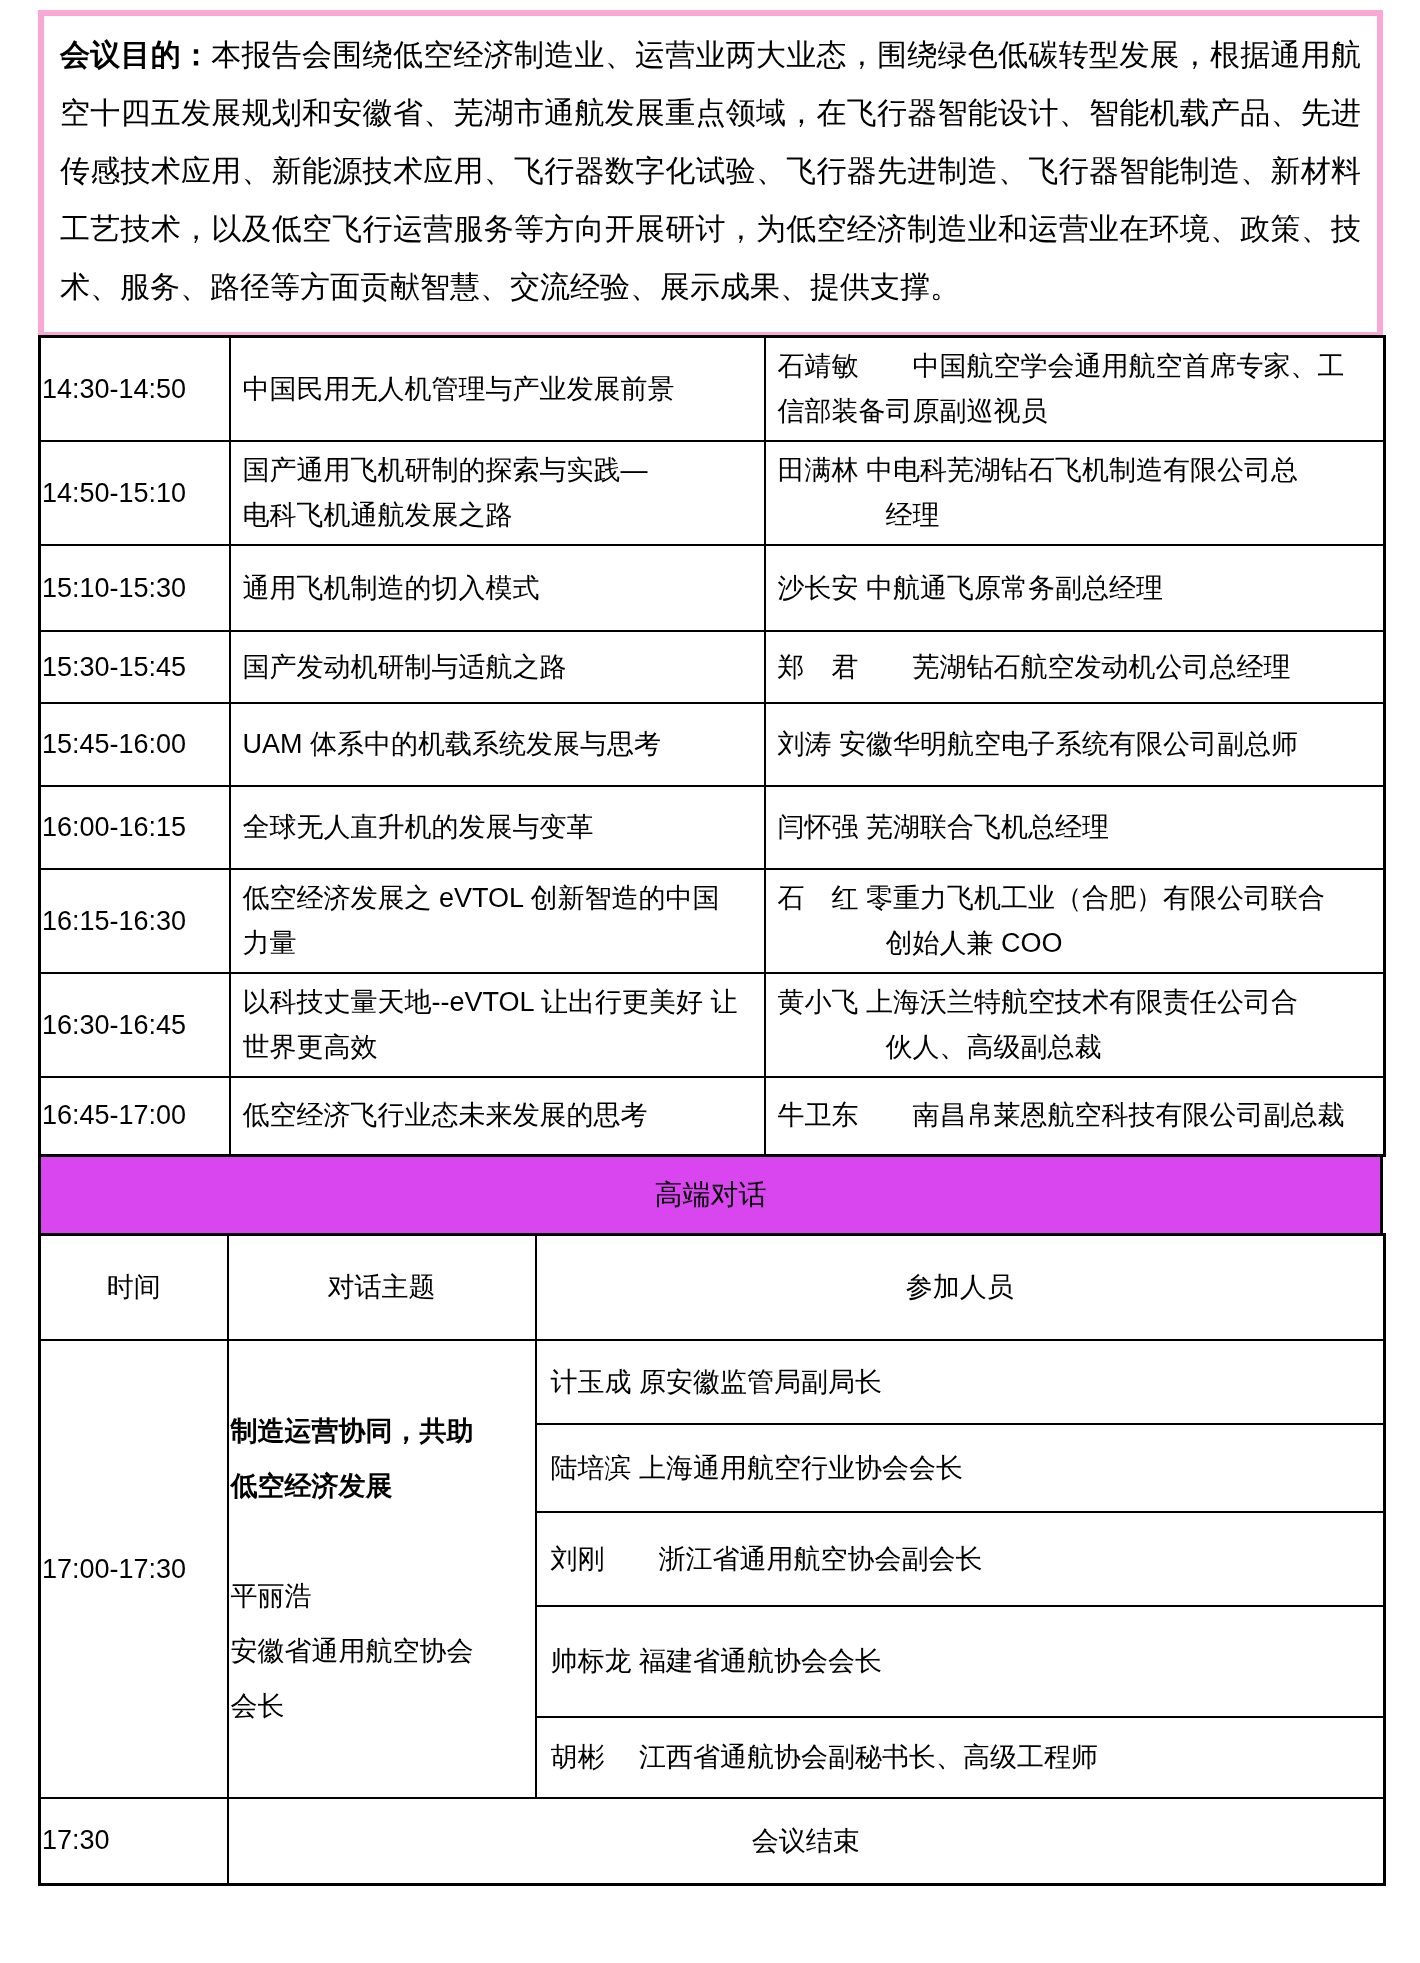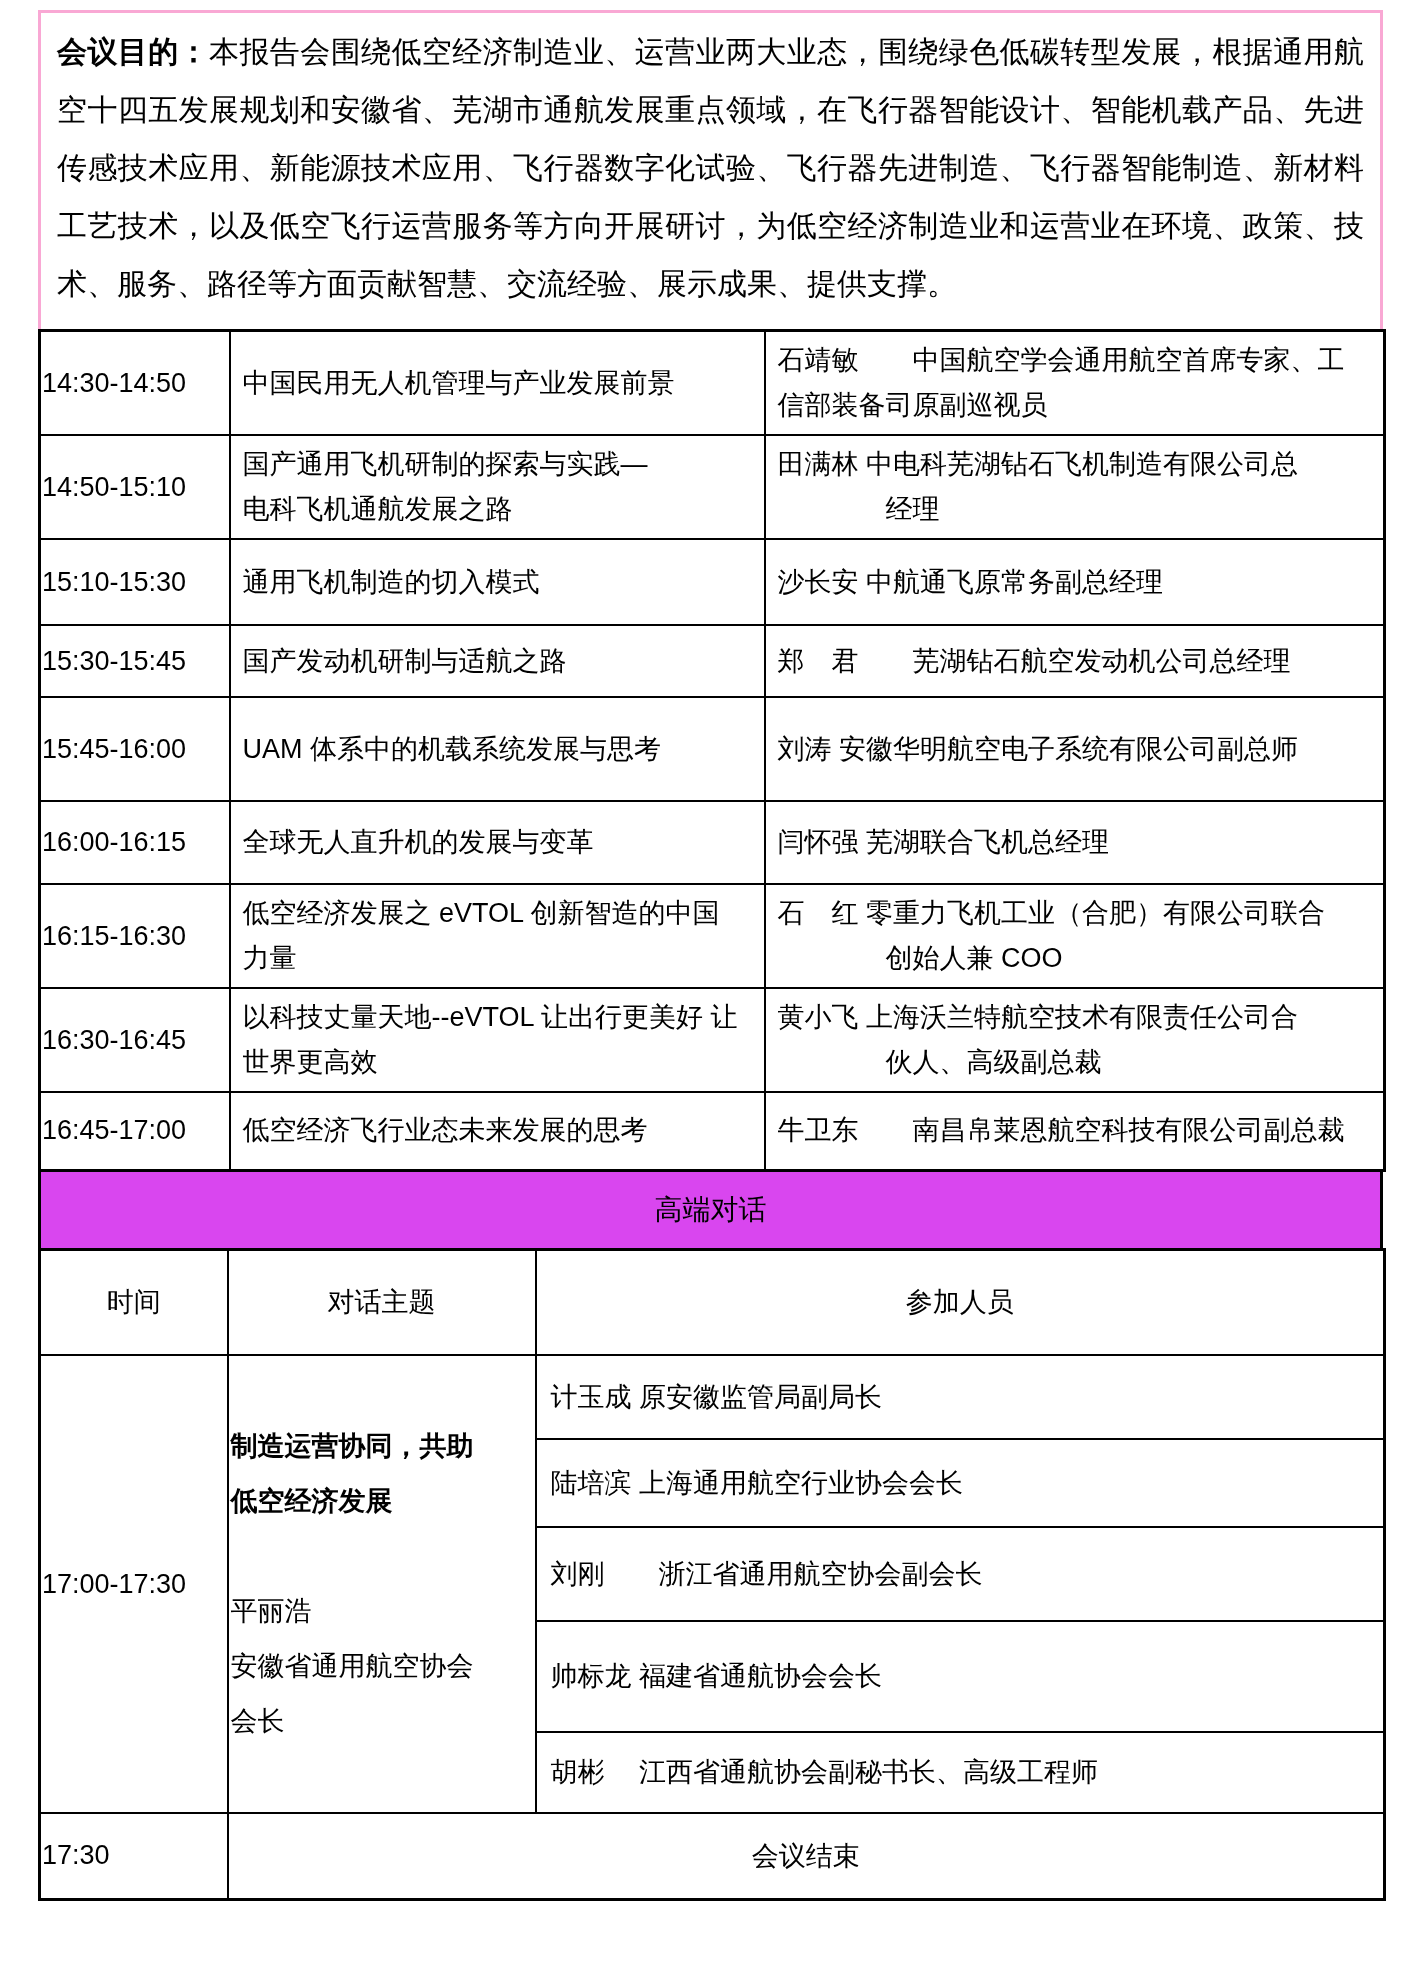--- a/index.html
+++ b/index.html
@@ -10,21 +10,21 @@
     overflow:hidden;
   }
   .page { padding:10px 37px 0 38px; }
 
   .title {
     font-size:54px; font-weight:bold; text-align:center;
     margin:16px 0 26px 0; letter-spacing:2px; color:#000;
   }
 
   .purpose {
-    border:3px solid #f9a8d4;
+    border:6px solid #f9a8d4;
     padding:10px 16px 16px 16px;
     font-size:30px; line-height:58px;
     text-align:justify; text-justify:inter-ideograph;
     word-break:break-all; color:#000;
   }
   .bold { font-weight:bold; }
 
   table {
     border-collapse:collapse; table-layout:fixed;
     width:1345px; border:3px solid #000;
@@ -83,21 +83,21 @@
       <tr style="height:86px">
         <td class="t-time">15:10-15:30</td>
         <td class="t-topic">通用飞机制造的切入模式</td>
         <td class="t-speaker">沙长安 中航通飞原常务副总经理</td>
       </tr>
       <tr style="height:72px">
         <td class="t-time">15:30-15:45</td>
         <td class="t-topic">国产发动机研制与适航之路</td>
         <td class="t-speaker">郑　君　　芜湖钻石航空发动机公司总经理</td>
       </tr>
-      <tr style="height:104px">
+      <tr style="height:83px">
         <td class="t-time">15:45-16:00</td>
         <td class="t-topic">UAM 体系中的机载系统发展与思考</td>
         <td class="t-speaker">刘涛 安徽华明航空电子系统有限公司副总师</td>
       </tr>
       <tr style="height:83px">
         <td class="t-time">16:00-16:15</td>
         <td class="t-topic">全球无人直升机的发展与变革</td>
         <td class="t-speaker">闫怀强 芜湖联合飞机总经理</td>
       </tr>
       <tr style="height:86px">

